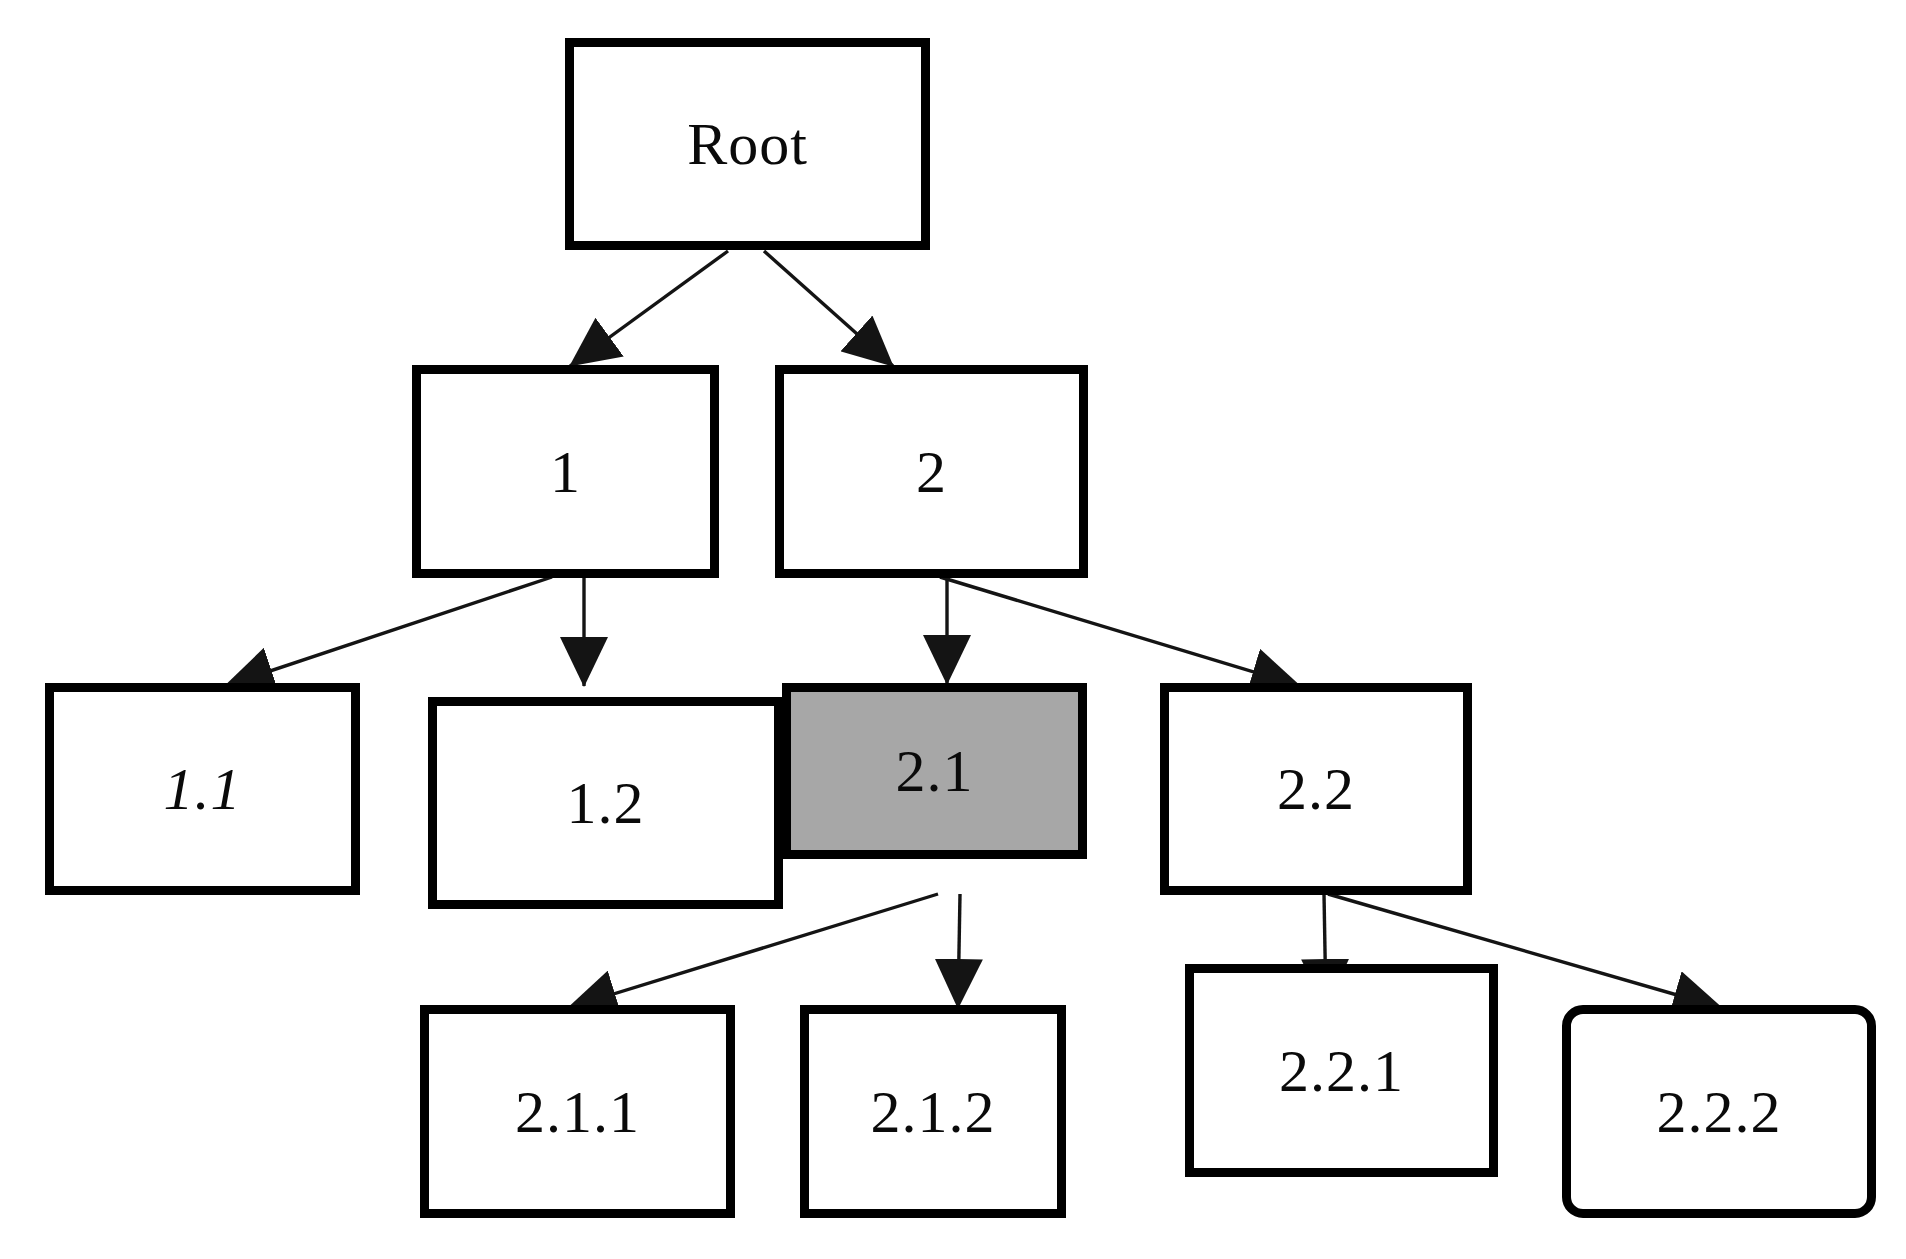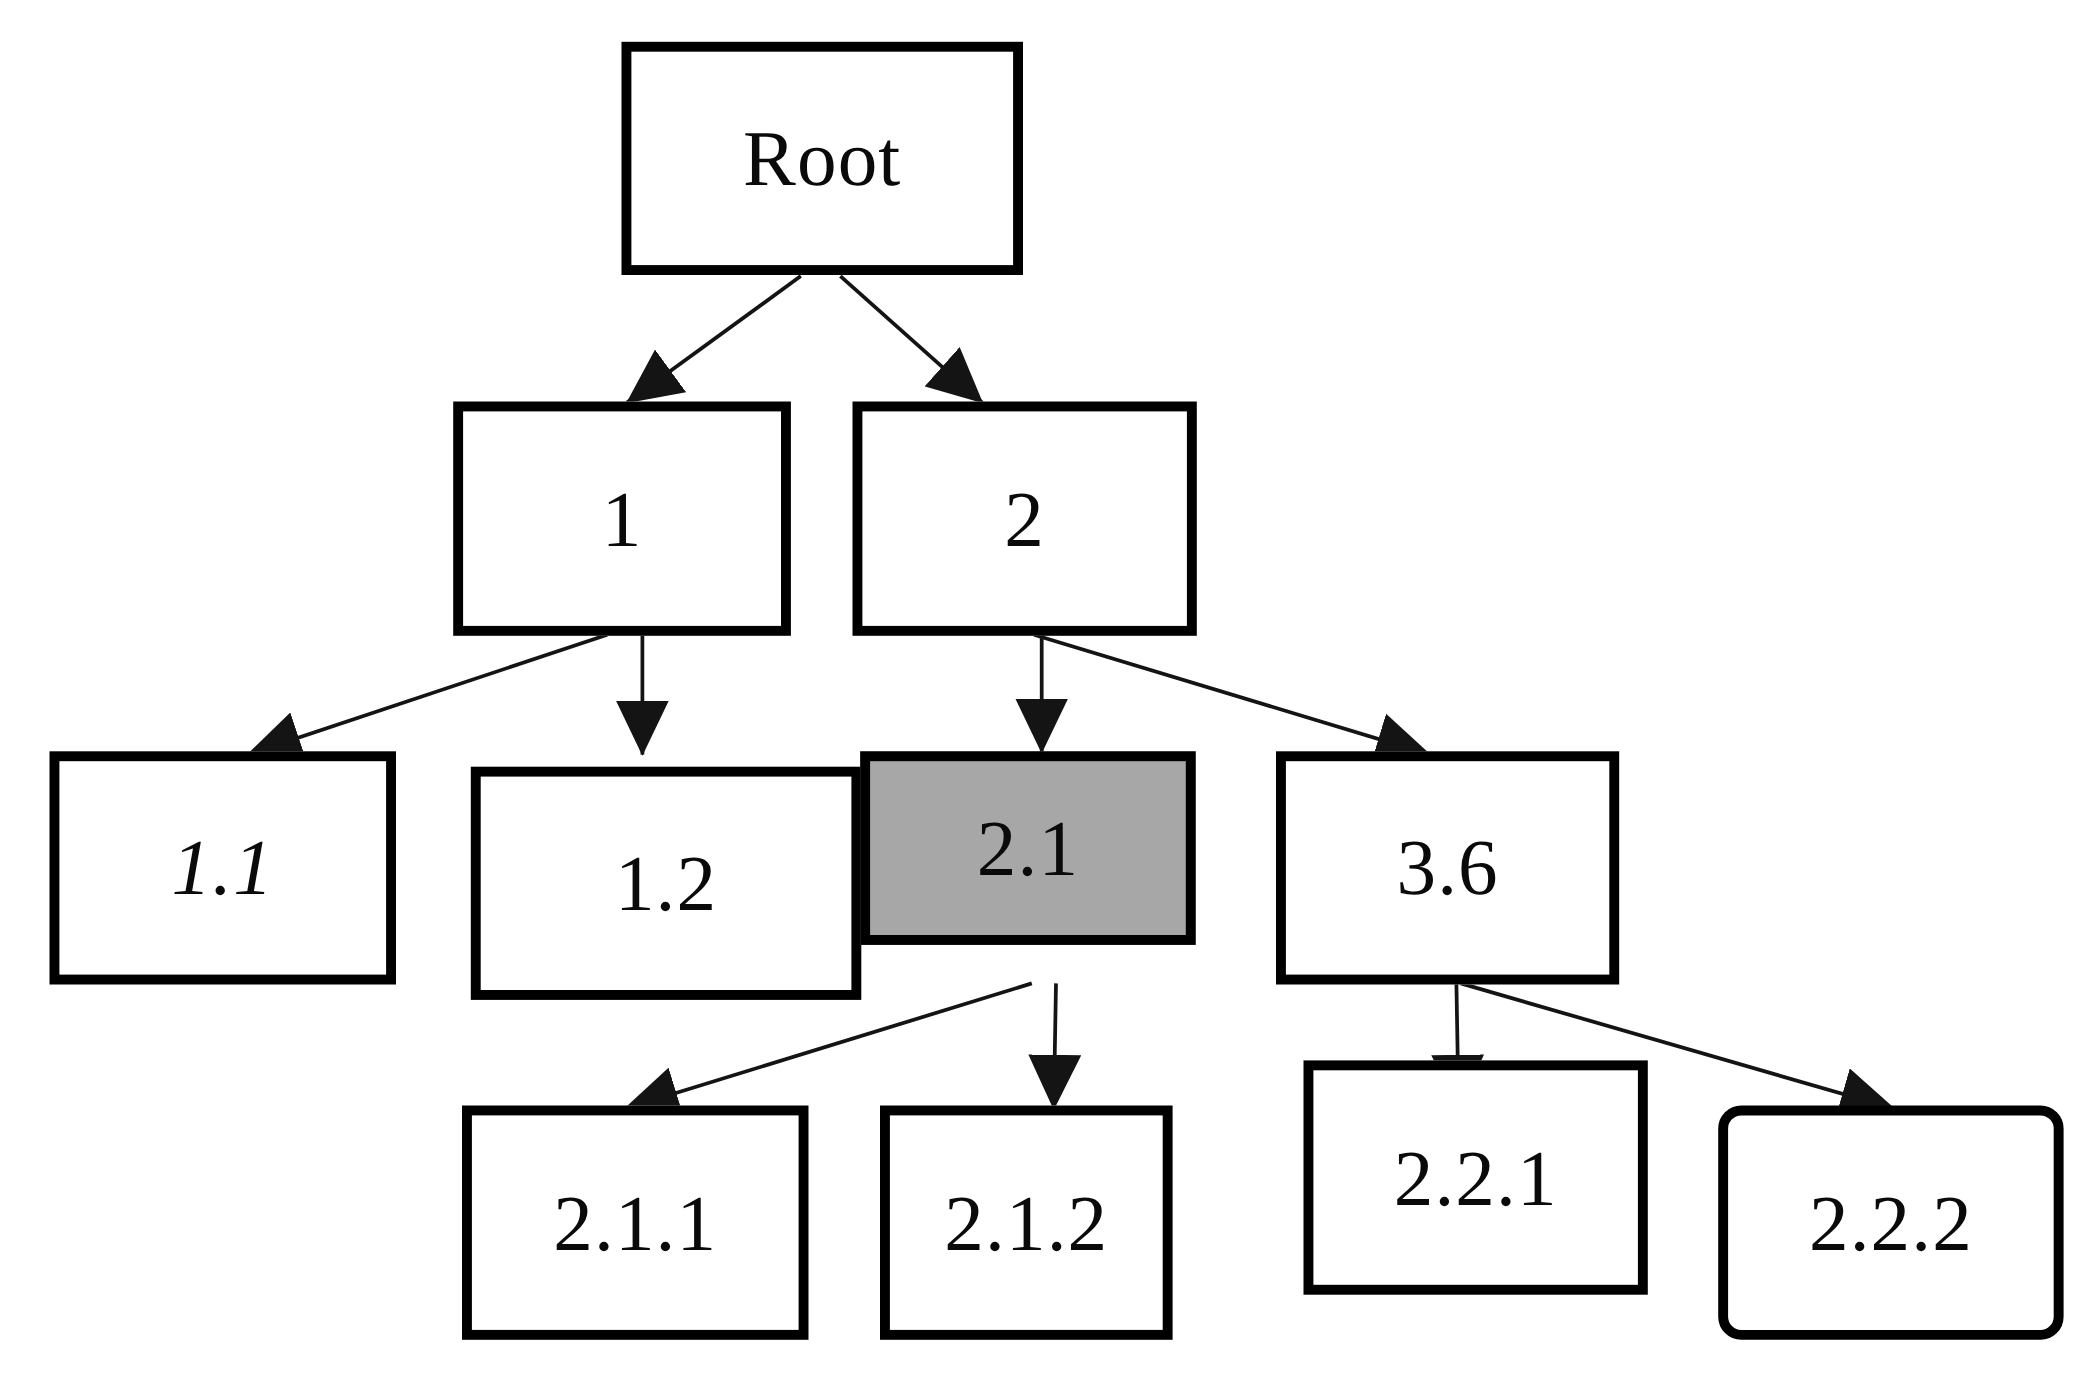--- a/index.html
+++ b/index.html
@@ -28,21 +28,21 @@
     fill: none;
   }
   .node {
     position: absolute;
     box-sizing: border-box;
     border: 9px solid var(--node-border, #000000);
     background: var(--node-fill, #ffffff);
     display: flex;
     align-items: center;
     justify-content: center;
-    font-size: 72px;
+    font-size: 60px;
     line-height: 1;
     color: var(--text, #0a0a0a);
     letter-spacing: 1px;
   }
   .node.highlighted {
     background: var(--highlighted-node-fill, #a7a7a7);
   }
   
   .n-root  { left: 565px;  top: 38px;   width: 365px; height: 212px; }
   .n-1     { left: 412px;  top: 365px;  width: 307px; height: 213px; }
@@ -97,21 +97,21 @@
 
   <div class="node n-1-2">
     <span>1.2</span>
   </div>
 
   <div class="node n-2-1 highlighted">
     <span>2.1</span>
   </div>
 
   <div class="node n-2-2">
-    <span>3.6</span>
+    <span>2.2</span>
   </div>
 
   <div class="node n-2-1-1">
     <span>2.1.1</span>
   </div>
 
   <div class="node n-2-1-2">
     <span>2.1.2</span>
   </div>
 

